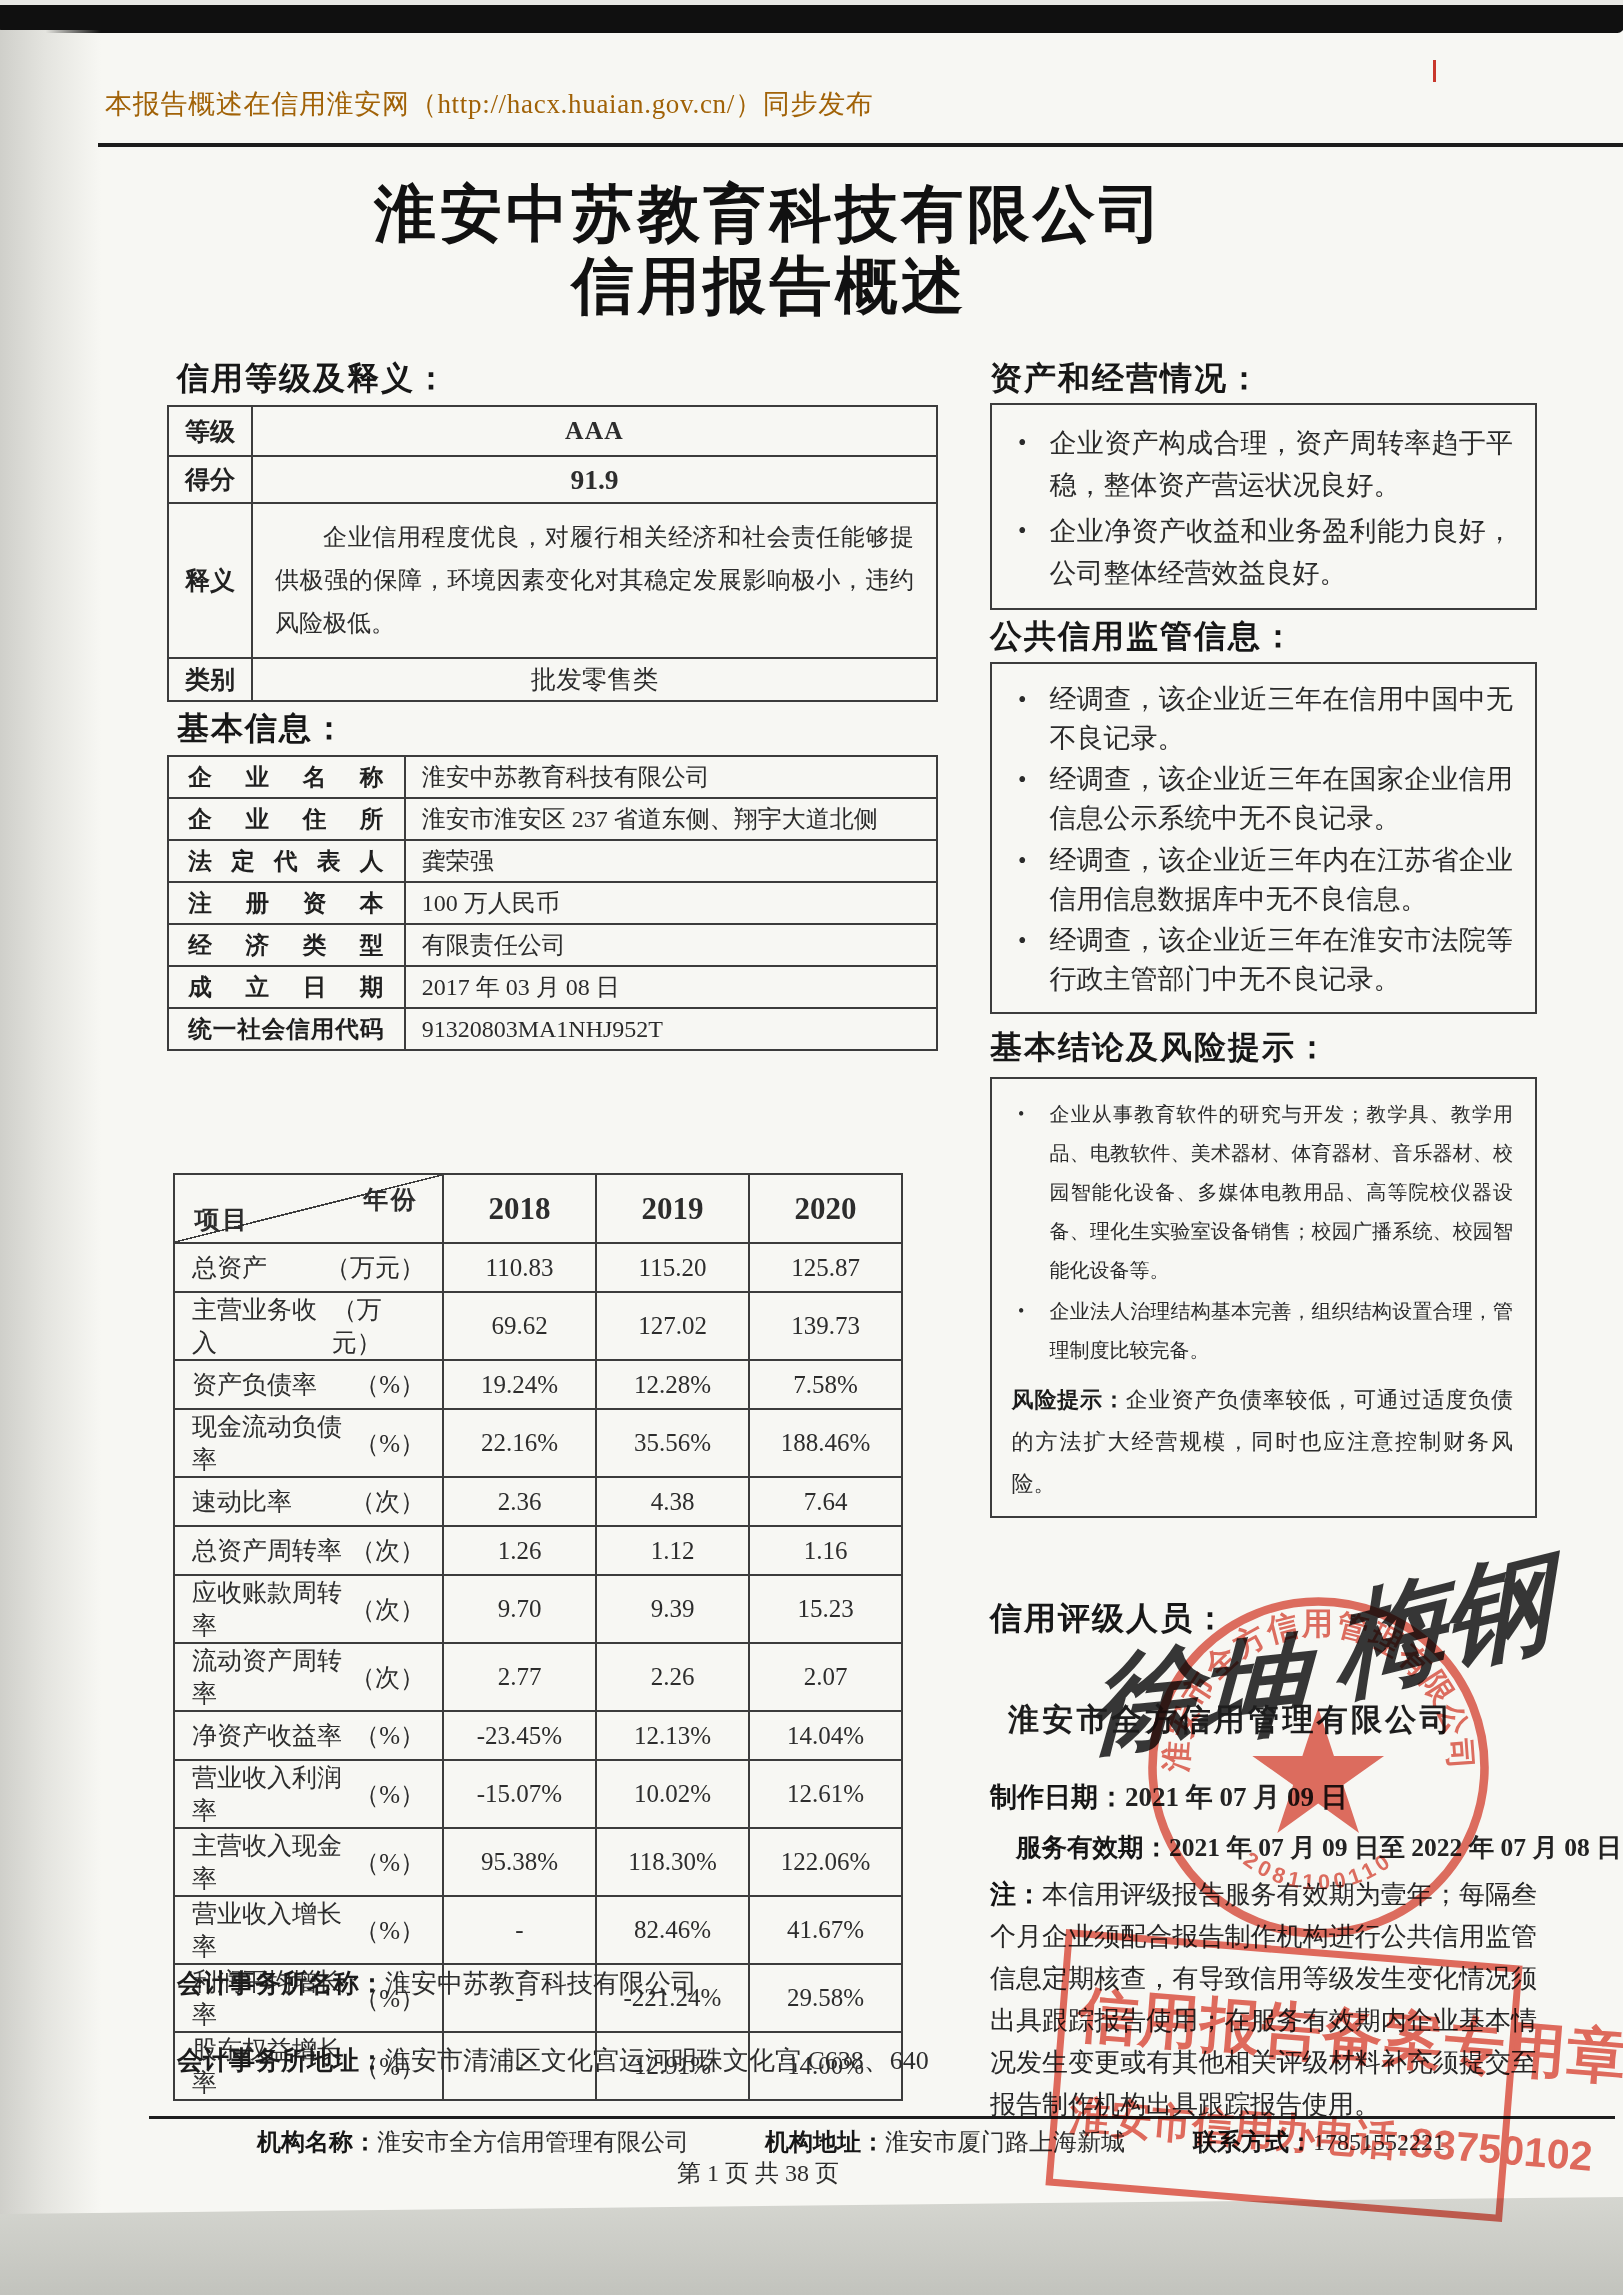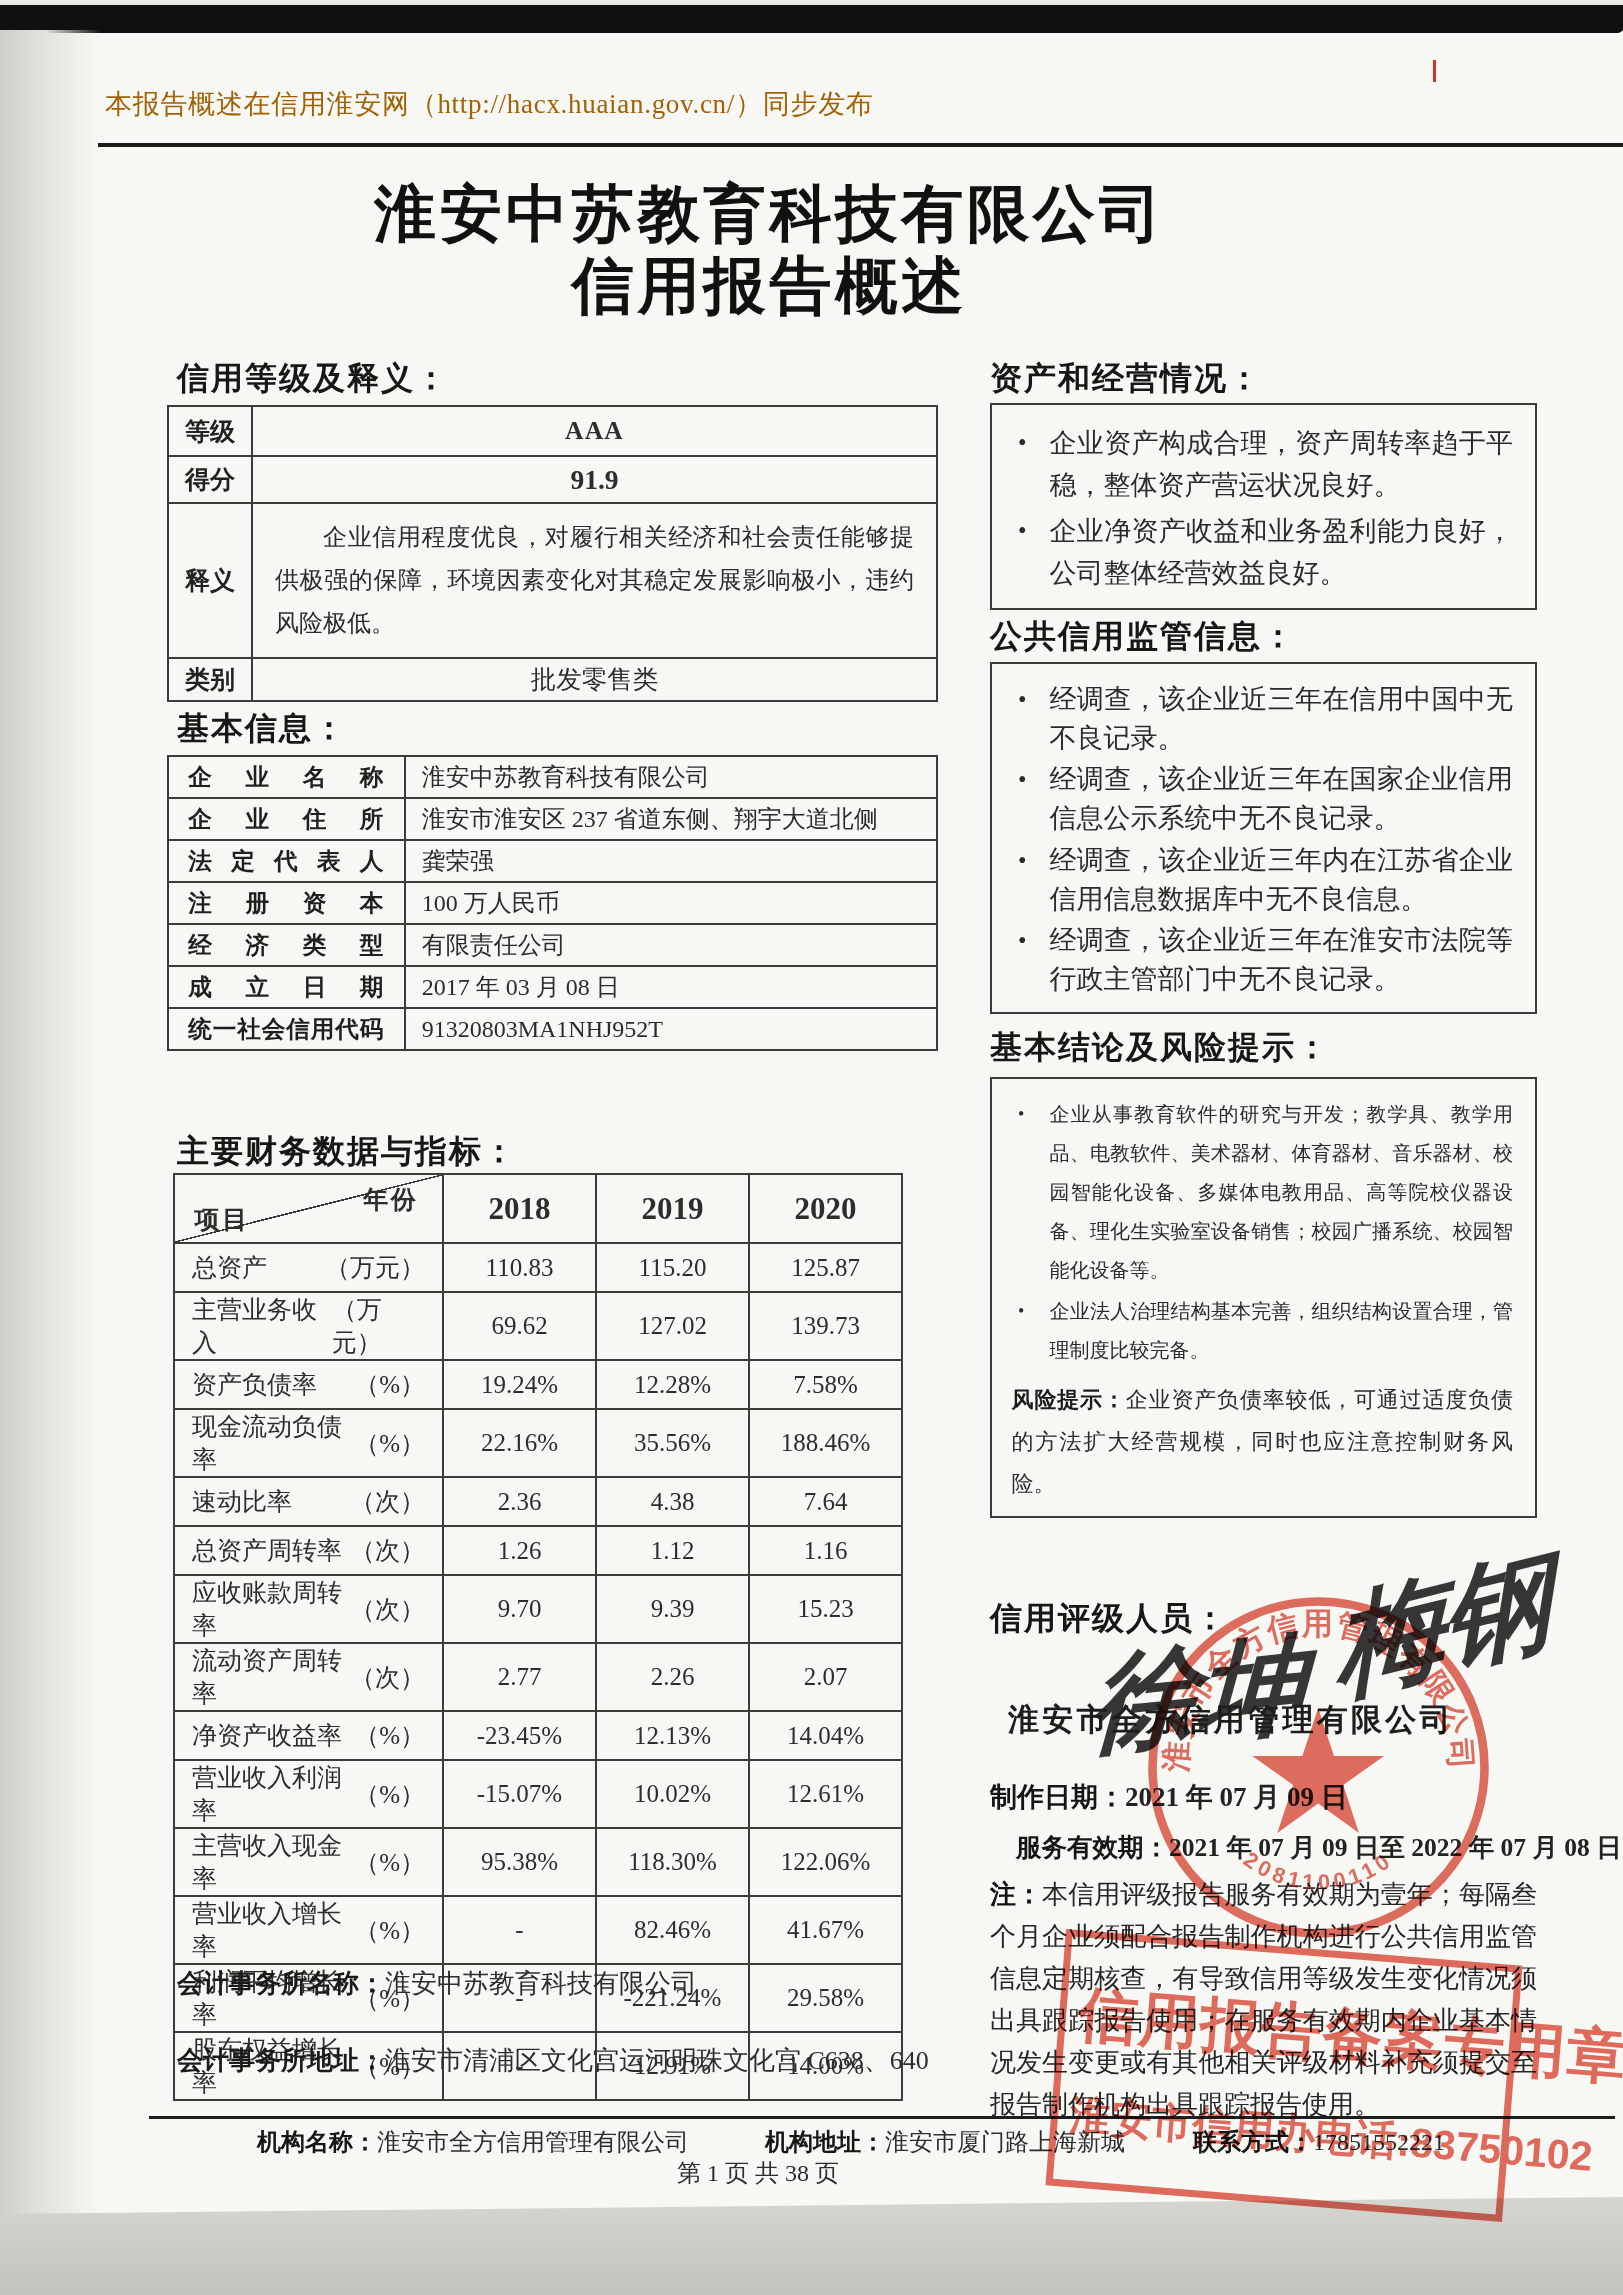--- a/index.html
+++ b/index.html
@@ -195,21 +195,20 @@
         </tr>
     <tr style="height:42px;">
       <td class="lab">
             <div class="blabel">统一社会信用代码</div>
           </td>
       <td class="val">91320803MA1NHJ952T</td>
         </tr>
   </tbody>
     </table>
 
-  <div class="h" style="top:1130px; left:177px;">主要财务数据与指标：</div>
 
   <table class="tbl t-fin" style="top:1173px; left:173px; width:730px;">
     <tbody>
         <tr class="hd">
       <td class="corner">
         <span class="yr">年份</span>
         <span class="itm">项目</span>
       </td>
       <td class="yhead">2018</td>
       <td class="yhead">2019</td>

